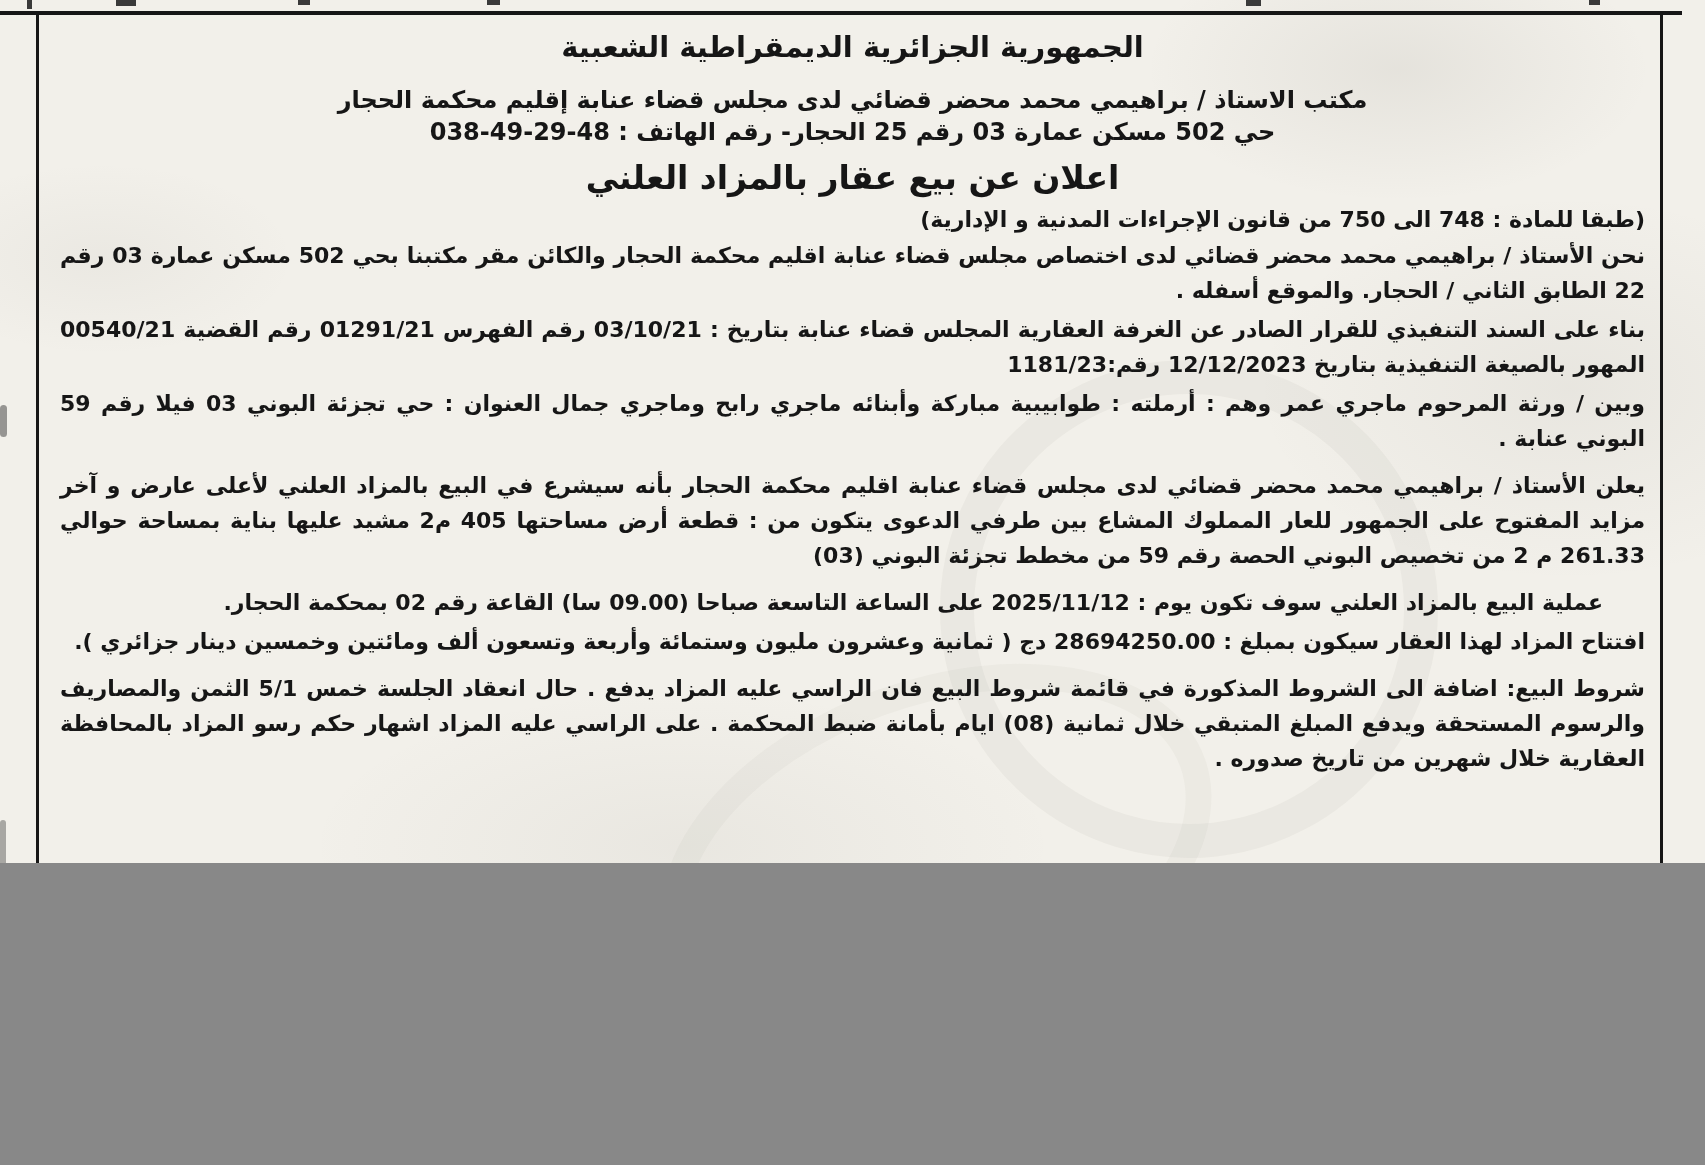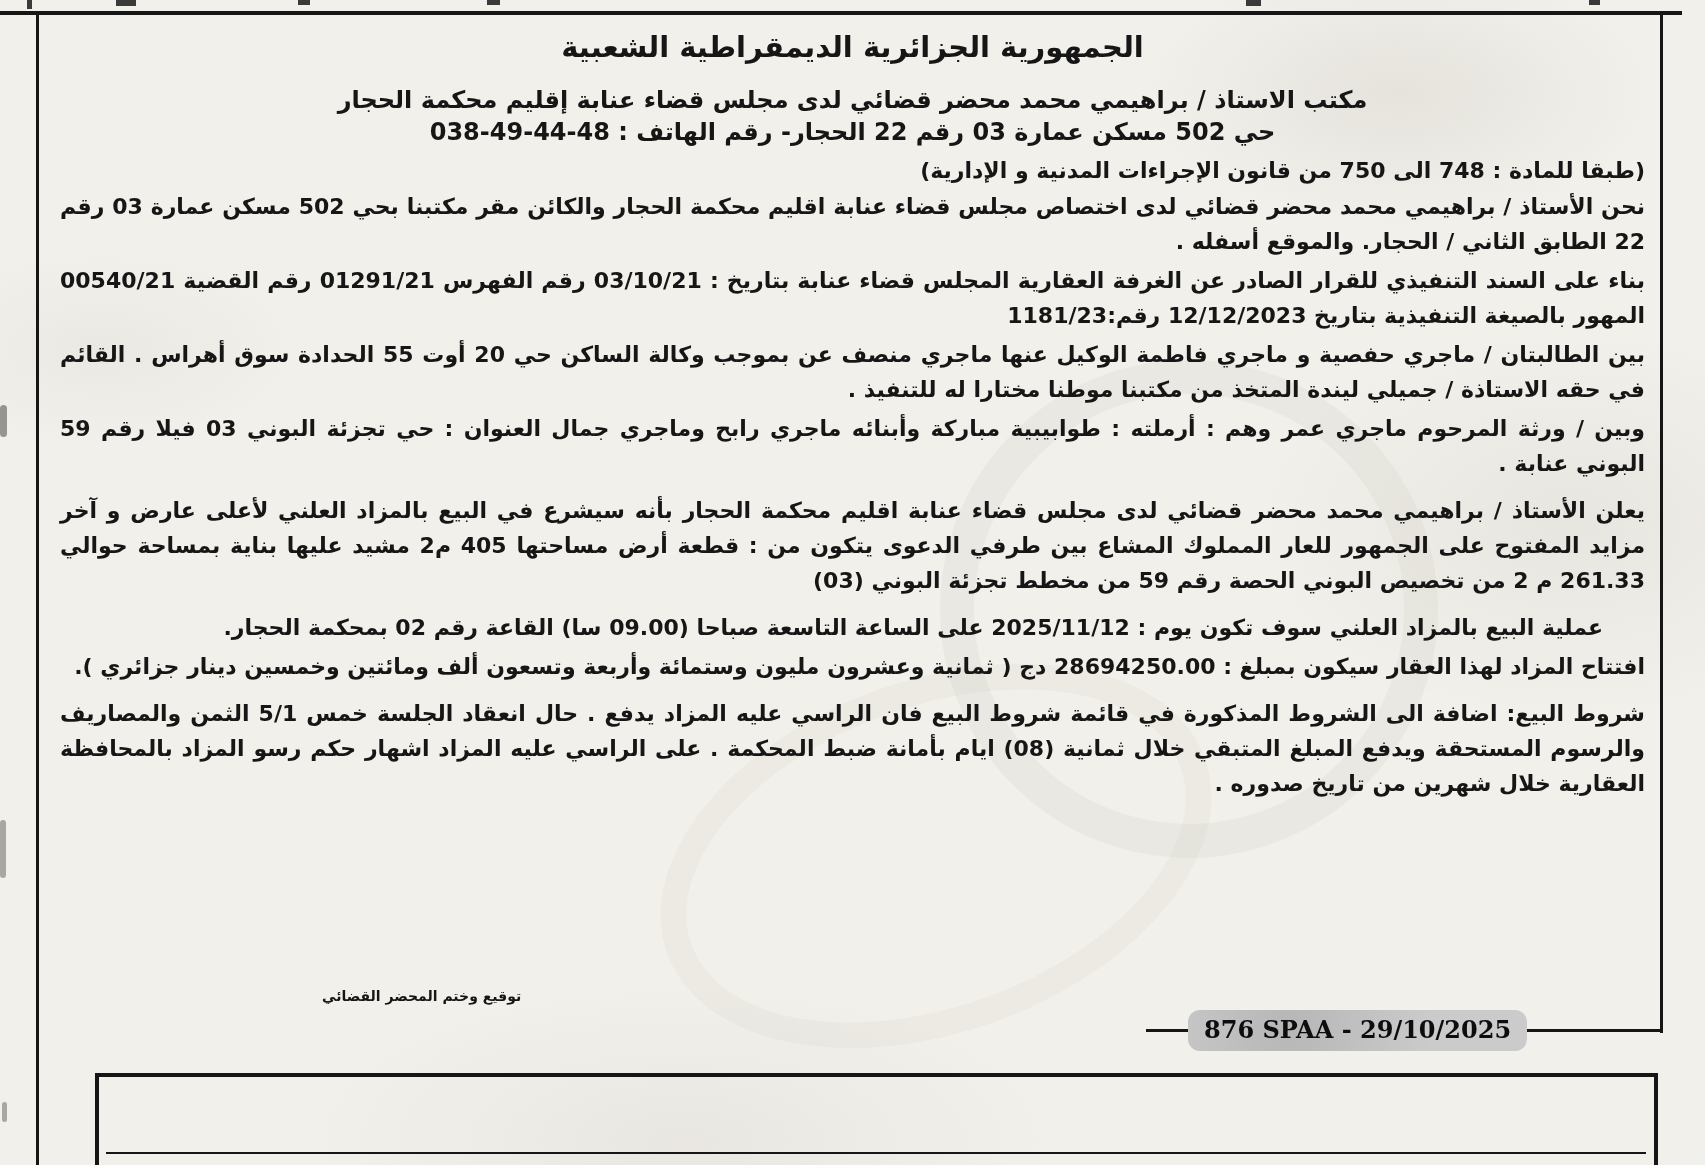--- a/index.html
+++ b/index.html
@@ -1,17 +1,17 @@
 <!DOCTYPE html>
 <html lang="ar" style="--paper: #f2f0ea; --ink: #161616; --reference_bg: #cbcbcb;"><head>
 <meta charset="utf-8">
 <style>
   html,body { margin:0; padding:0; background:#888; }
   .page {
-    position:relative; width:1705px; height:1165px; overflow:hidden;
+    position:relative; width:1705px; height:863px; overflow:hidden;
     background-color: var(--paper, #f2f0ea);
     background-image:
       radial-gradient(ellipse 420px 220px at 82% 8%,  rgba(115,110,100,0.10), transparent 60%),
       radial-gradient(ellipse 520px 320px at 92% 45%, rgba(115,110,100,0.08), transparent 60%),
       radial-gradient(ellipse 620px 260px at 40% 98%, rgba(115,110,100,0.07), transparent 60%),
       radial-gradient(ellipse 320px 160px at 6% 30%,  rgba(115,110,100,0.06), transparent 60%);
     font-family:"DejaVu Sans", sans-serif;
     color: var(--ink, #161616);
   }
   .rule { position:absolute; background: var(--ink, #161616); }
@@ -74,27 +74,27 @@
   <div class="artifact" style="left:0; top:405px; width:7px; height:32px; opacity:.5; border-radius:4px;"></div>
   <div class="artifact" style="left:0; top:820px; width:6px; height:58px; opacity:.4; border-radius:4px;"></div>
   <div class="artifact" style="left:2px; top:1102px; width:5px; height:20px; opacity:.4; border-radius:4px;"></div>
 
   <div class="ghost" style="left:940px; top:360px; width:430px; height:430px; border:34px solid rgba(110,105,95,0.055); transform:rotate(-28deg);"></div>
   <div class="ghost" style="left:650px; top:680px; width:520px; height:300px; border:26px solid rgba(110,105,95,0.045); transform:rotate(-20deg);"></div>
 
   <div class="content">
     <div class="hdr-country">الجمهورية الجزائرية الديمقراطية الشعبية</div>
     <div class="hdr-office">مكتب الاستاذ / براهيمي محمد محضر قضائي لدى مجلس قضاء عنابة إقليم محكمة الحجار</div>
-    <div class="hdr-address">حي 502 مسكن عمارة 03 رقم 22 الحجار- رقم الهاتف : 48-44-49-038</div>
+    <div class="hdr-address">حي 502 مسكن عمارة 03 رقم 25 الحجار- رقم الهاتف : 48-29-49-038</div>
+    <h1 class="doc-title">اعلان عن بيع عقار بالمزاد العلني</h1>
 
     <div class="legal-basis">(طبقا للمادة : 748 الى 750 من قانون الإجراءات المدنية و الإدارية)</div>
 
     <p class="para">نحن الأستاذ / براهيمي محمد محضر قضائي لدى اختصاص مجلس قضاء عنابة اقليم محكمة الحجار والكائن مقر مكتبنا بحي 502 مسكن عمارة 03 رقم 22 الطابق الثاني / الحجار. والموقع أسفله .</p>
     <p class="para">بناء على السند التنفيذي للقرار الصادر عن الغرفة العقارية المجلس قضاء عنابة بتاريخ : 03/10/21 رقم الفهرس 01291/21 رقم القضية 00540/21 المهور بالصيغة التنفيذية بتاريخ 12/12/2023 رقم:1181/23</p>
-    <p class="para">بين الطالبتان / ماجري حفصية و ماجري فاطمة الوكيل عنها ماجري منصف عن بموجب وكالة الساكن حي 20 أوت 55 الحدادة سوق أهراس . القائم في حقه الاستاذة / جميلي ليندة المتخذ من مكتبنا موطنا مختارا له للتنفيذ .</p>
     <p class="para">وبين / ورثة المرحوم ماجري عمر وهم : أرملته : طوابيبية مباركة وأبنائه ماجري رابح وماجري جمال العنوان : حي تجزئة البوني 03 فيلا رقم 59 البوني عنابة .</p>
     <p class="para gap-top">يعلن الأستاذ / براهيمي محمد محضر قضائي لدى مجلس قضاء عنابة اقليم محكمة الحجار بأنه سيشرع في البيع بالمزاد العلني لأعلى عارض و آخر مزايد المفتوح على الجمهور للعار المملوك المشاع بين طرفي الدعوى يتكون من : قطعة أرض مساحتها 405 م2 مشيد عليها بناية بمساحة حوالي 261.33 م 2 من تخصيص البوني الحصة رقم 59 من مخطط تجزئة البوني (03)</p>
     <p class="para gap-top indented">عملية البيع بالمزاد العلني سوف تكون يوم : 2025/11/12 على الساعة التاسعة صباحا (09.00 سا) القاعة رقم 02 بمحكمة الحجار.</p>
     <p class="para">افتتاح المزاد لهذا العقار سيكون بمبلغ : 28694250.00 دج ( ثمانية وعشرون مليون وستمائة وأربعة وتسعون ألف ومائتين وخمسين دينار جزائري ).</p>
     <p class="para gap-top">شروط البيع: اضافة الى الشروط المذكورة في قائمة شروط البيع فان الراسي عليه المزاد يدفع . حال انعقاد الجلسة خمس 5/1 الثمن والمصاريف والرسوم المستحقة ويدفع المبلغ المتبقي خلال ثمانية (08) ايام بأمانة ضبط المحكمة . على الراسي عليه المزاد اشهار حكم رسو المزاد بالمحافظة العقارية خلال شهرين من تاريخ صدوره .</p>
   </div>
 
   <div class="signature">توقيع وختم المحضر القضائي</div>
   <div class="ref-box">876 SPAA - 29/10/2025</div>
 

